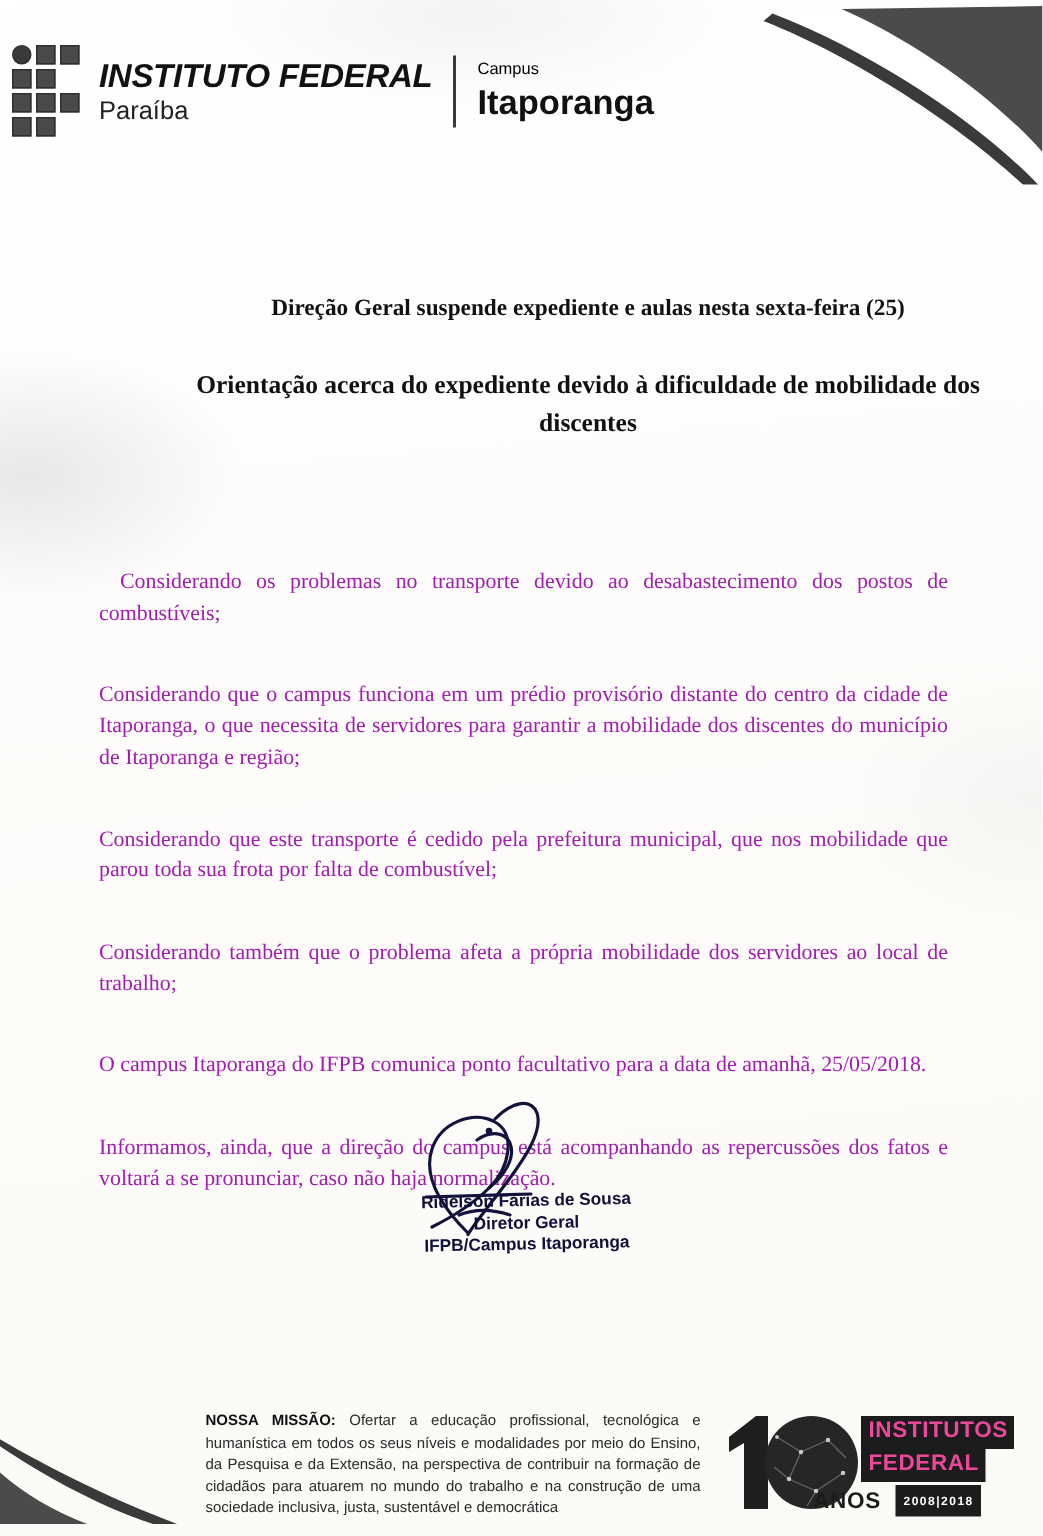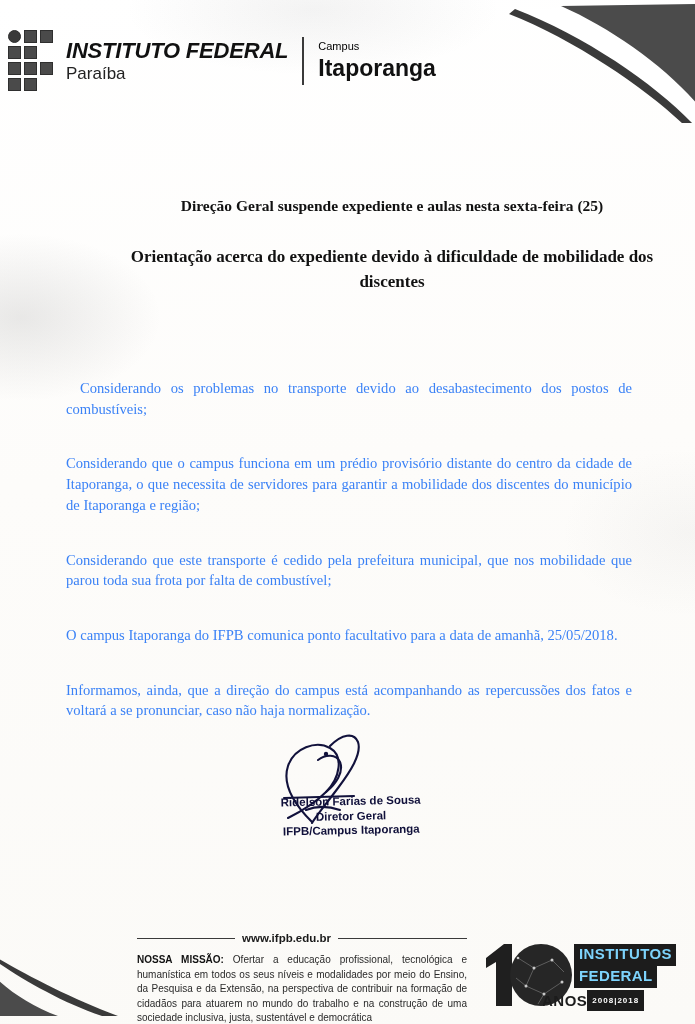--- a/index.html
+++ b/index.html
@@ -146,21 +146,21 @@
   .body-text {
     position: absolute;
     top: 344px;
     left: 66px;
     width: 566px;
   }
   .para {
     font-size: 14.6px;
     line-height: 1.42;
     text-align: justify;
-    color: #3b82f6;
+    color: #a21caf;
     margin-bottom: 20px;
     margin-top: 34px;
   }
   .para.first {
     text-indent: 14px;
   }
   .para.last-group {
     margin-bottom: 18px;
   }
 
@@ -258,36 +258,36 @@
     height: 72px;
   }
   .anniv-right {
     position: absolute;
     left: 96px;
     top: 6px;
     width: 112px;
   }
   .anniv-bar {
     background: #1c1c1c;
-    color: #7dd3fc;
+    color: #ec4899;
     font-family: "Liberation Sans", sans-serif;
     font-weight: bold;
     font-size: 15px;
     letter-spacing: 0.4px;
     line-height: 1.12;
     padding: 2px 4px 3px 5px;
     display: inline-block;
   }
   .anniv-anos-row {
     position: absolute;
     left: 64px;
     top: 52px;
     display: flex;
     align-items: center;
-    gap: 0;
+    gap: 10px;
   }
   .anniv-anos {
     font-family: "Liberation Sans", sans-serif;
     font-weight: bold;
     font-size: 15px;
     color: #1c1c1c;
     letter-spacing: 0.5px;
   }
   .anniv-years {
     background: #1c1c1c;
@@ -348,20 +348,21 @@
 
   <div class="titles">
     <div class="doc-title-1">Direção Geral suspende expediente e aulas nesta sexta-feira (25)</div>
     <div class="doc-title-2">Orientação acerca do expediente devido à dificuldade de mobilidade dos discentes</div>
   </div>
 
   <div class="body-text">
     <p class="para first">Considerando os problemas no transporte devido ao desabastecimento dos postos de combustíveis;</p>
     <p class="para">Considerando que o campus funciona em um prédio provisório distante do centro da cidade de Itaporanga, o que necessita de servidores para garantir a mobilidade dos discentes do município de Itaporanga e região;</p>
     <p class="para">Considerando que este transporte é cedido pela prefeitura municipal, que nos mobilidade que parou toda sua frota por falta de combustível;</p>
+    <p class="para">Considerando também que o problema afeta a própria mobilidade dos servidores ao local de trabalho;</p>
     <p class="para last-group">O campus Itaporanga do IFPB comunica ponto facultativo para a data de amanhã, 25/05/2018.</p>
     <p class="para">Informamos, ainda, que a direção do campus está acompanhando as repercussões dos fatos e voltará a se pronunciar, caso não haja normalização.</p>
   </div>
 
   <div class="signature-block">
     <svg class="sig-scribble" viewBox="0 0 140 100" aria-hidden="true">
       <g fill="none" stroke="#12123c" stroke-width="2.1" stroke-linecap="round">
         <path d="M 58 96 C 40 78 28 58 34 40 C 40 22 62 14 76 22 C 90 30 86 52 72 66 C 58 80 42 88 34 92"></path>
         <path d="M 76 20 C 88 8 100 6 104 16 C 108 28 96 46 84 62 C 72 78 62 90 58 97"></path>
         <path d="M 64 34 C 72 28 82 28 86 36 C 90 46 82 58 72 66"></path>
@@ -371,25 +372,20 @@
       <circle cx="72" cy="28" r="2.2" fill="#12123c"></circle>
     </svg>
     <div class="sig-lines">
       <div class="sig-name">Ridelson Farias de Sousa</div>
       <div class="sig-role">Diretor Geral</div>
       <div class="sig-org">IFPB/Campus Itaporanga</div>
     </div>
   </div>
 
   <div class="footer">
-    <div class="footer-url-row">
-      <div class="footer-rule short"></div>
-      <div class="footer-url">www.ifpb.edu.br</div>
-      <div class="footer-rule"></div>
-    </div>
 
     <div class="footer-block">
       <span class="footer-label">NOSSA MISSÃO:</span>
       <span>Ofertar a educação profissional, tecnológica e humanística em todos os seus níveis e modalidades por meio do Ensino, da Pesquisa e da Extensão, na perspectiva de contribuir na formação de cidadãos para atuarem no mundo do trabalho e na construção de uma sociedade inclusiva, justa, sustentável e democrática</span>
     </div>
 
   </div>
 
   <div class="anniv">
     <svg class="anniv-ten" viewBox="0 0 95 72" aria-hidden="true">

